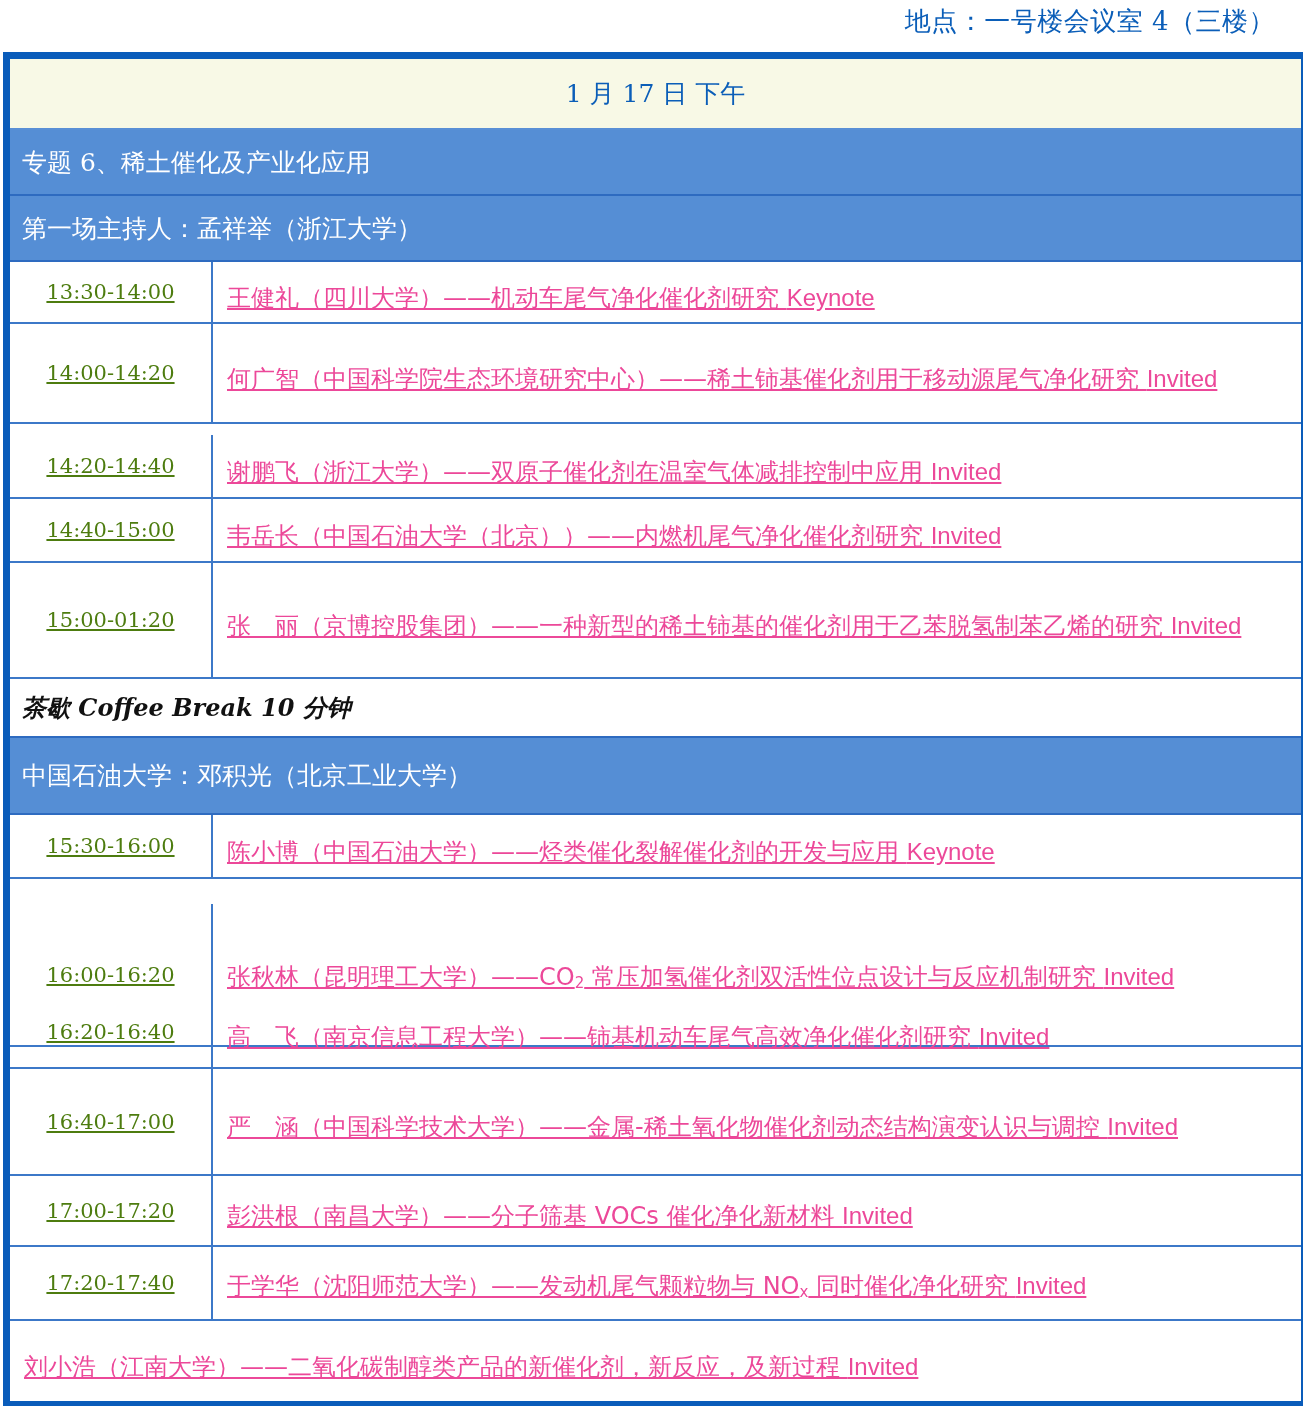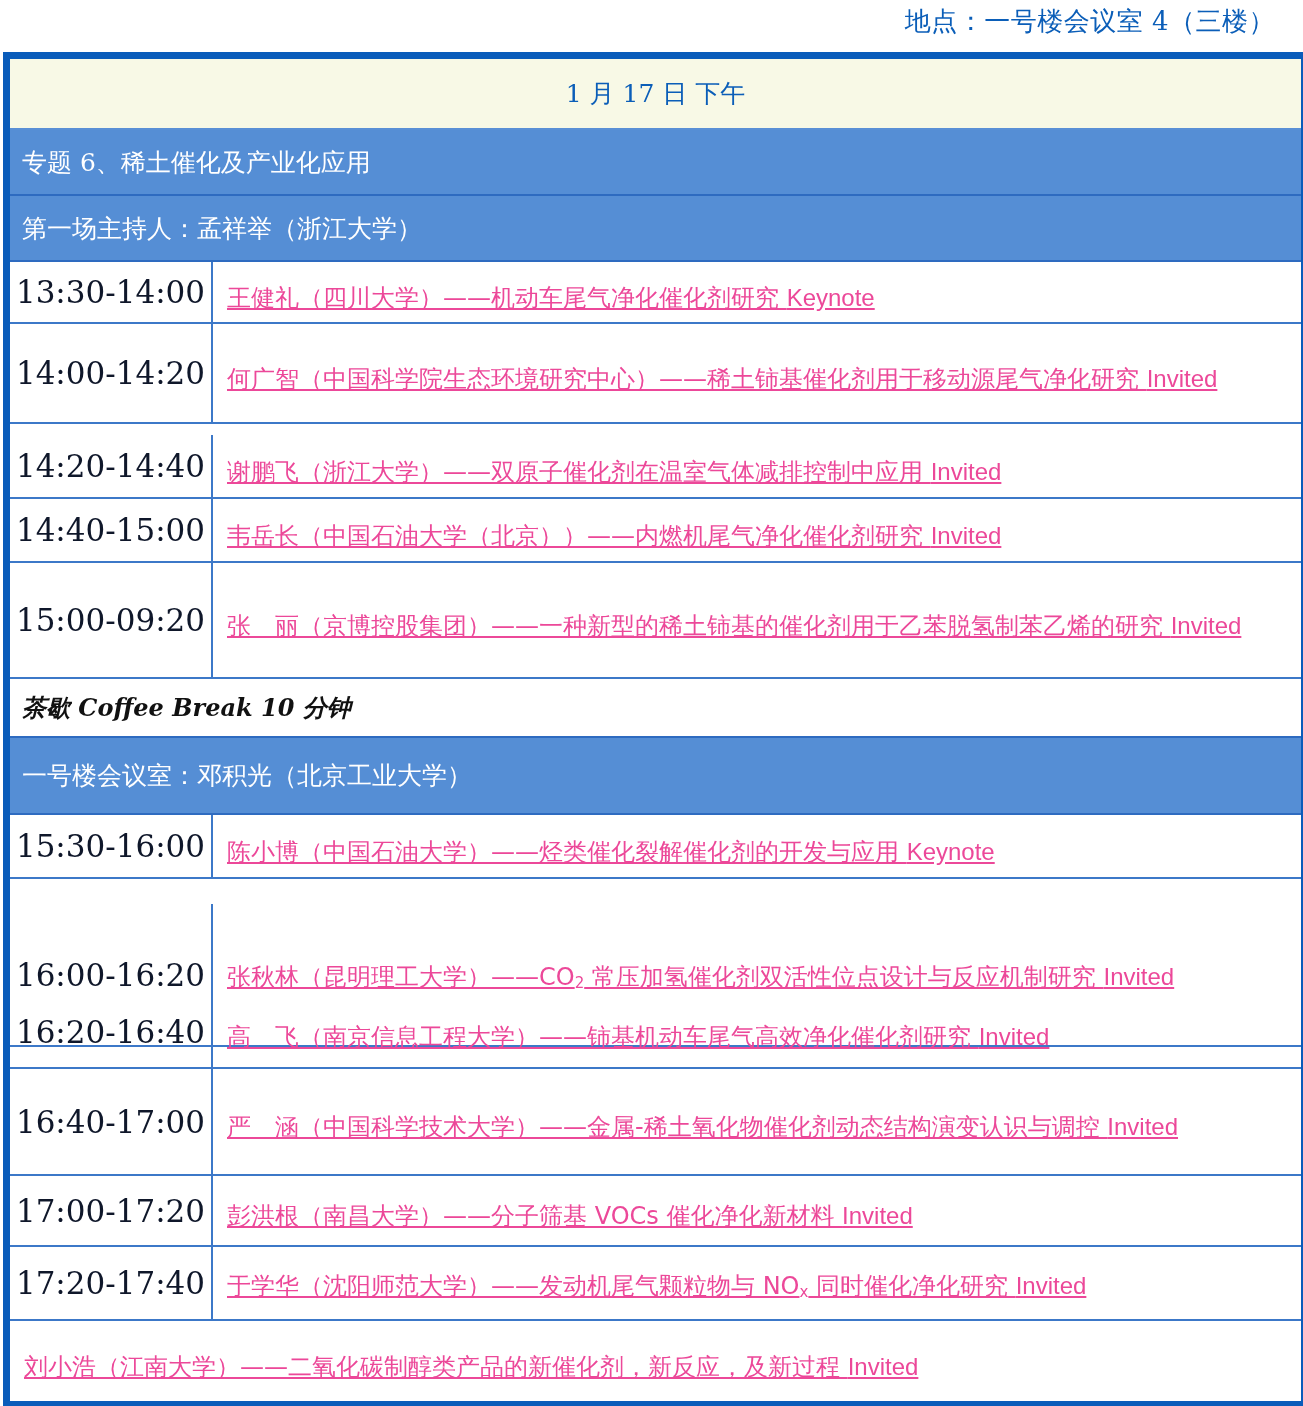--- a/index.html
+++ b/index.html
@@ -13,21 +13,21 @@
   .date-row { background: #F8F9E6; border-bottom: 2px solid #5A90D6; display: flex;
               align-items: center; justify-content: center; color: #0B5EB8; font-size: 25px; }
   .band { background: #558ED5; border-bottom: 2px solid #2E6BC0; color: #ffffff; font-size: 25px;
           display: flex; align-items: center; padding-left: 12px; }
   .coffee { background: #ffffff; border-bottom: 2px solid #2E6BC0; display: flex; align-items: center;
             padding-left: 12px; font-size: 24px; font-weight: bold; font-style: italic; color: #111;
             font-family: "DejaVu Serif", serif; }
   .talk { display: flex; border-bottom: 2px solid #3C78C8; }
   .talk:last-child { border-bottom: none; }
   .time { width: 201px; flex: 0 0 201px; border-right: 2px solid #3C78C8; display: flex; align-items: center;
-          justify-content: center; font-size: 31px; color: #0f172a; font-family: "DejaVu Serif", serif; }
+          justify-content: center; font-size: 21px; color: #4d7c0f; font-family: "DejaVu Serif", serif; text-decoration: underline; }
   .desc { flex: 1; display: flex; align-items: center; padding: 11px 10px 0 14px; font-size: 24px;
           color: #ec4899; line-height: 43px; font-family: "DejaVu Sans", sans-serif; text-decoration: underline; }
   .desc .tag { font-family: "Liberation Sans", sans-serif; }
   sub { font-size: 15px; vertical-align: -3px; }
 </style>
 </head>
 <body>
 
 <div class="location">地点：一号楼会议室 4（三楼）</div>
 
@@ -61,29 +61,29 @@
   </div>
 
   <div class="row talk" style="top:440px;height:64px;justify-content:flex-end;">
     <div class="time">14:40-15:00</div>
     <div class="desc">
         <span><span>韦岳长（中国石油大学（北京））——内燃机尾气净化催化剂研究 </span><span class="tag">Invited</span></span>
       </div>
   </div>
 
   <div class="row talk" style="top:504px;height:116px;">
-    <div class="time">15:00-09:20</div>
+    <div class="time">15:00-01:20</div>
     <div class="desc">
         <span><span>张　丽（京博控股集团）——一种新型的稀土铈基的催化剂用于乙苯脱氢制苯乙烯的研究 </span><span class="tag">Invited</span></span>
       </div>
   </div>
 
   <div class="row coffee" style="top:620px;height:59px;">茶歇 Coffee Break 10 分钟</div>
 
-  <div class="row band" style="top:679px;height:77px;">一号楼会议室：邓积光（北京工业大学）</div>
+  <div class="row band" style="top:679px;height:77px;">中国石油大学：邓积光（北京工业大学）</div>
 
   <div class="row talk" style="top:756px;height:64px;">
     <div class="time">15:30-16:00</div>
     <div class="desc">
         <span><span>陈小博（中国石油大学）——烃类催化裂解催化剂的开发与应用 </span><span class="tag">Keynote</span></span>
       </div>
   </div>
 
   <div class="row talk" style="top:845px;height:143px;">
     <div class="time">16:00-16:20</div>

